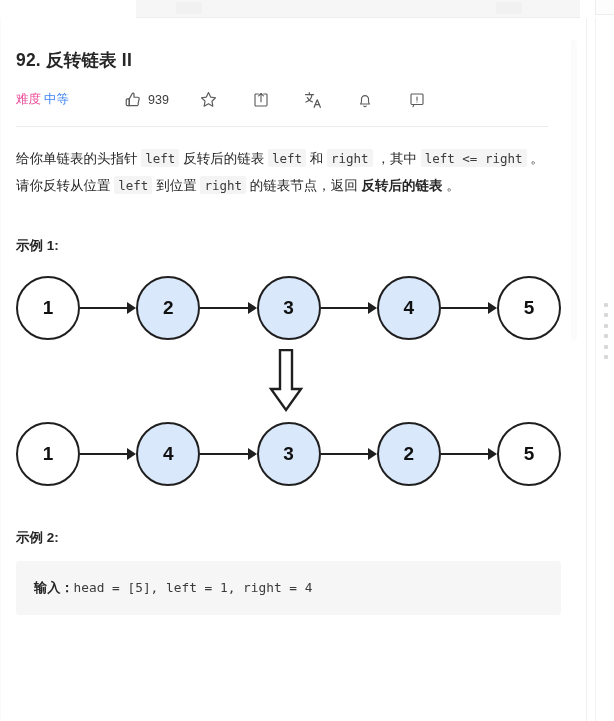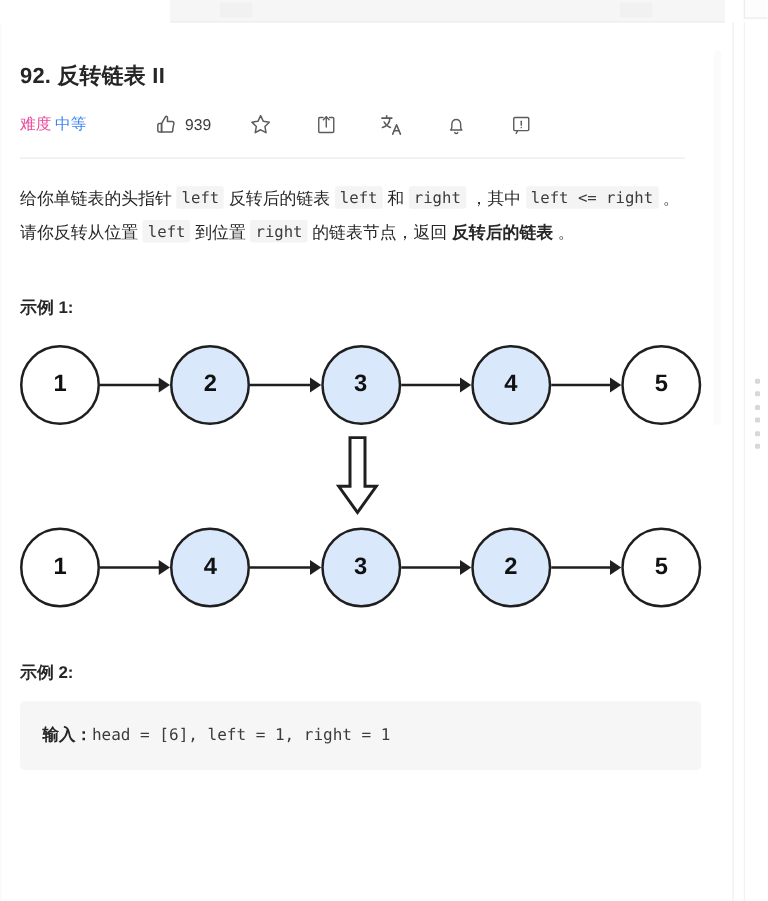--- a/index.html
+++ b/index.html
@@ -315,21 +315,21 @@
         <div class="node hl">2</div>
         <div class="arrow"></div>
         <div class="node">5</div>
       </div>
     </div>
 
 
     <div class="ex-head">示例 2:</div>
 
     <div class="codeblock">
-      <div class="codeline"><span class="lbl">输入：</span><span>head = [6], left = 1, right = 1</span></div>
+      <div class="codeline"><span class="lbl">输入：</span><span>head = [5], left = 1, right = 4</span></div>
     </div>
 
   </div>
 </div>
 
 <div class="left-edge"></div>
 <div class="scroll-track">
   <div class="scroll-thumb"></div>
 </div>
 <div class="right-gutter"></div>

